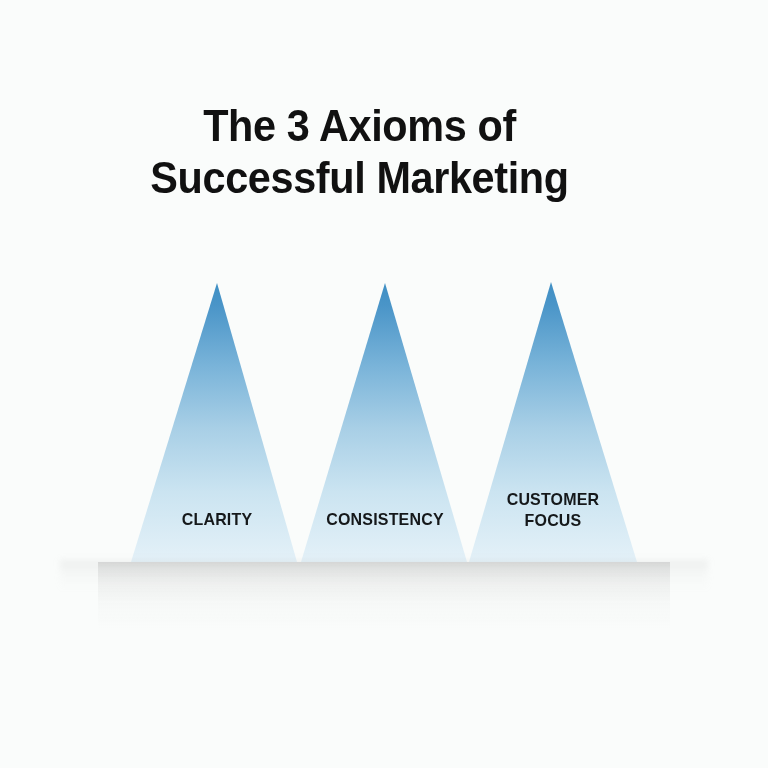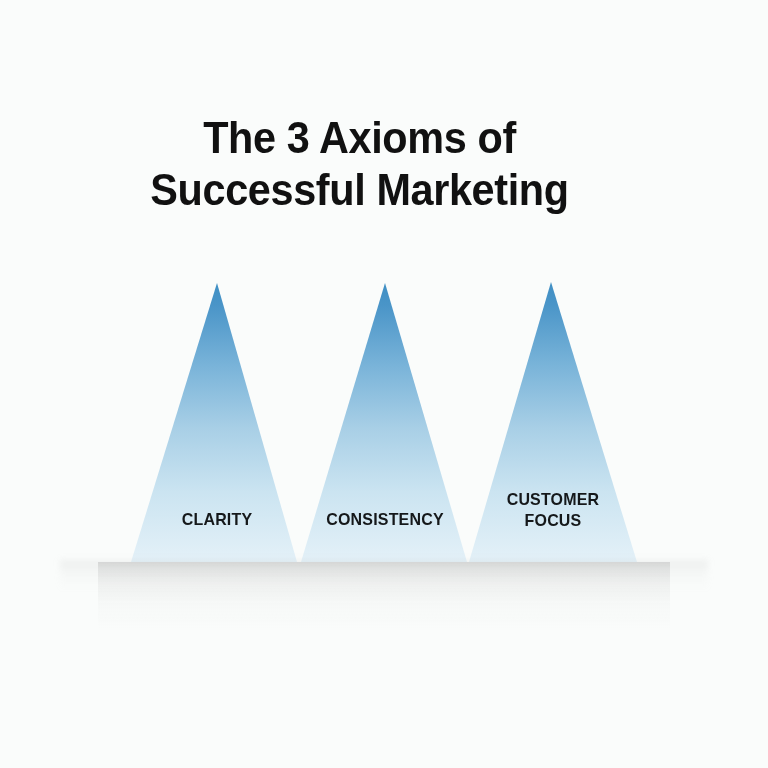--- a/index.html
+++ b/index.html
@@ -22,21 +22,20 @@
   }
 
   
   .title-block {
     position: absolute;
     left: 0;
     top: 100px;
     width: 719px;
     text-align: center;
     user-select: none;
-    margin-top: 12px;
   }
   .title-line {
     display: block;
     font-family: "Liberation Sans Narrow", "Liberation Sans", sans-serif;
     font-weight: bold;
     font-size: 45px;
     line-height: 52px;
     letter-spacing: -0.4px;
     color: #111111;
     transform: scaleX(0.92);

